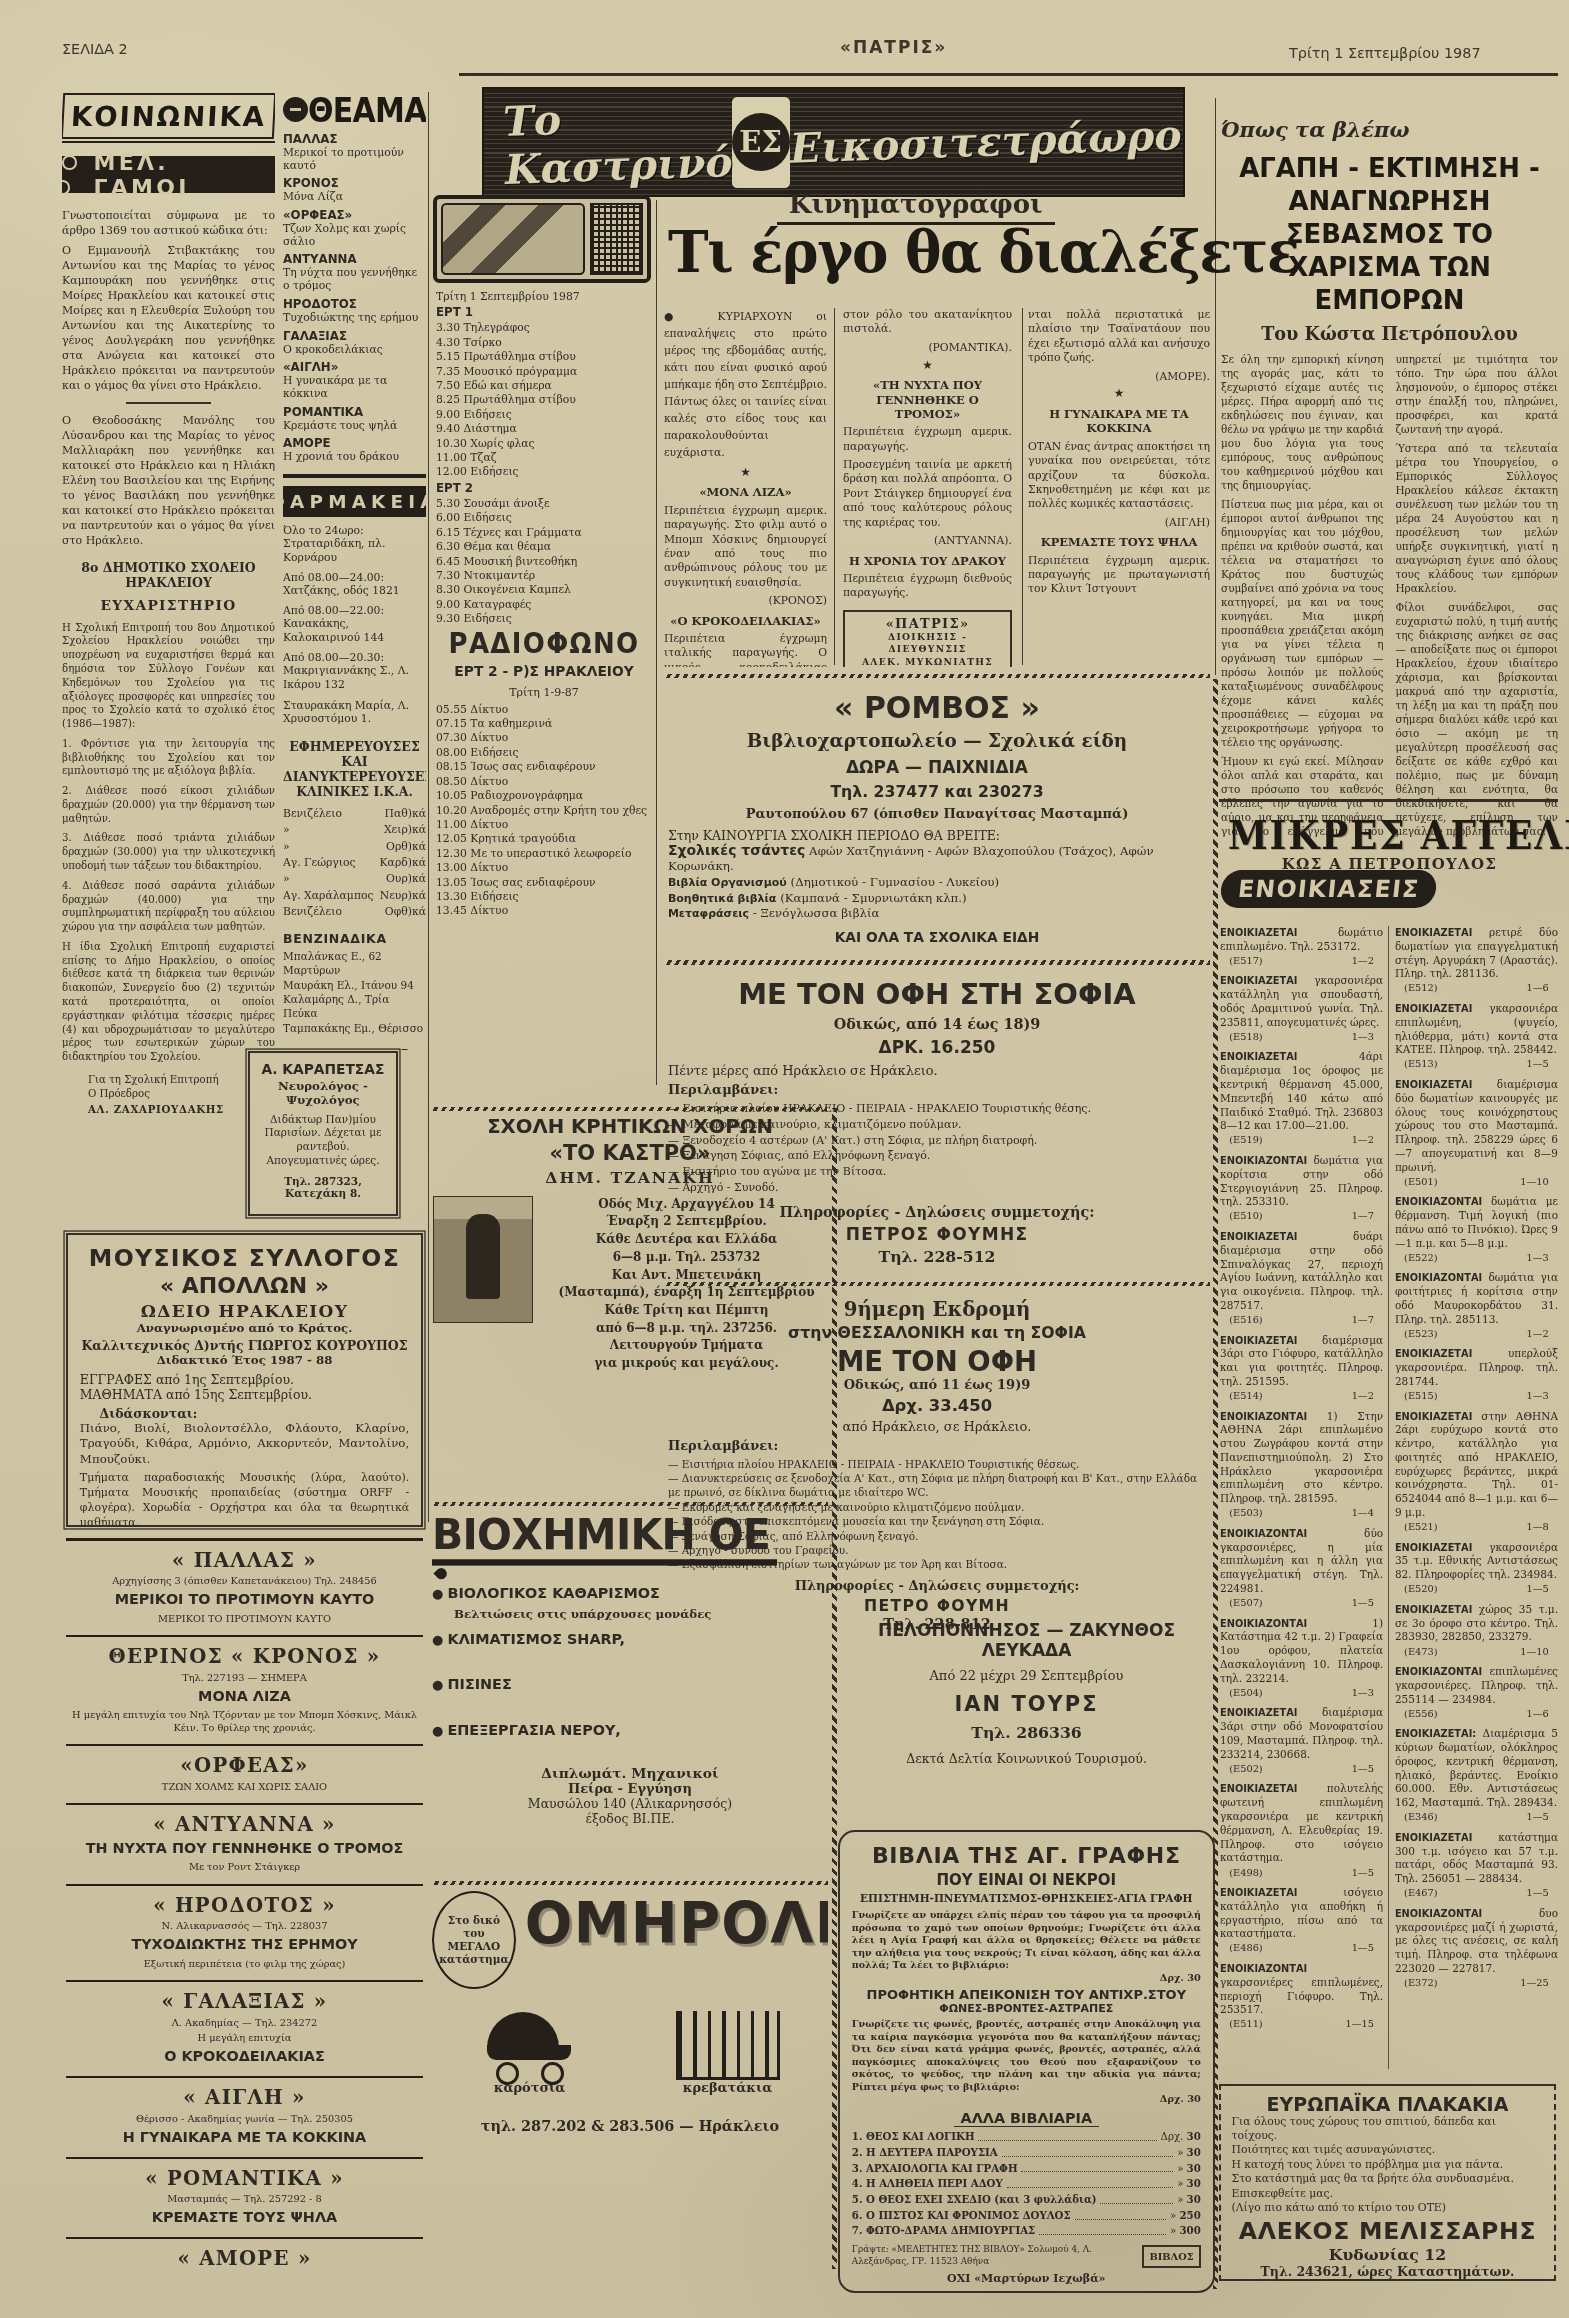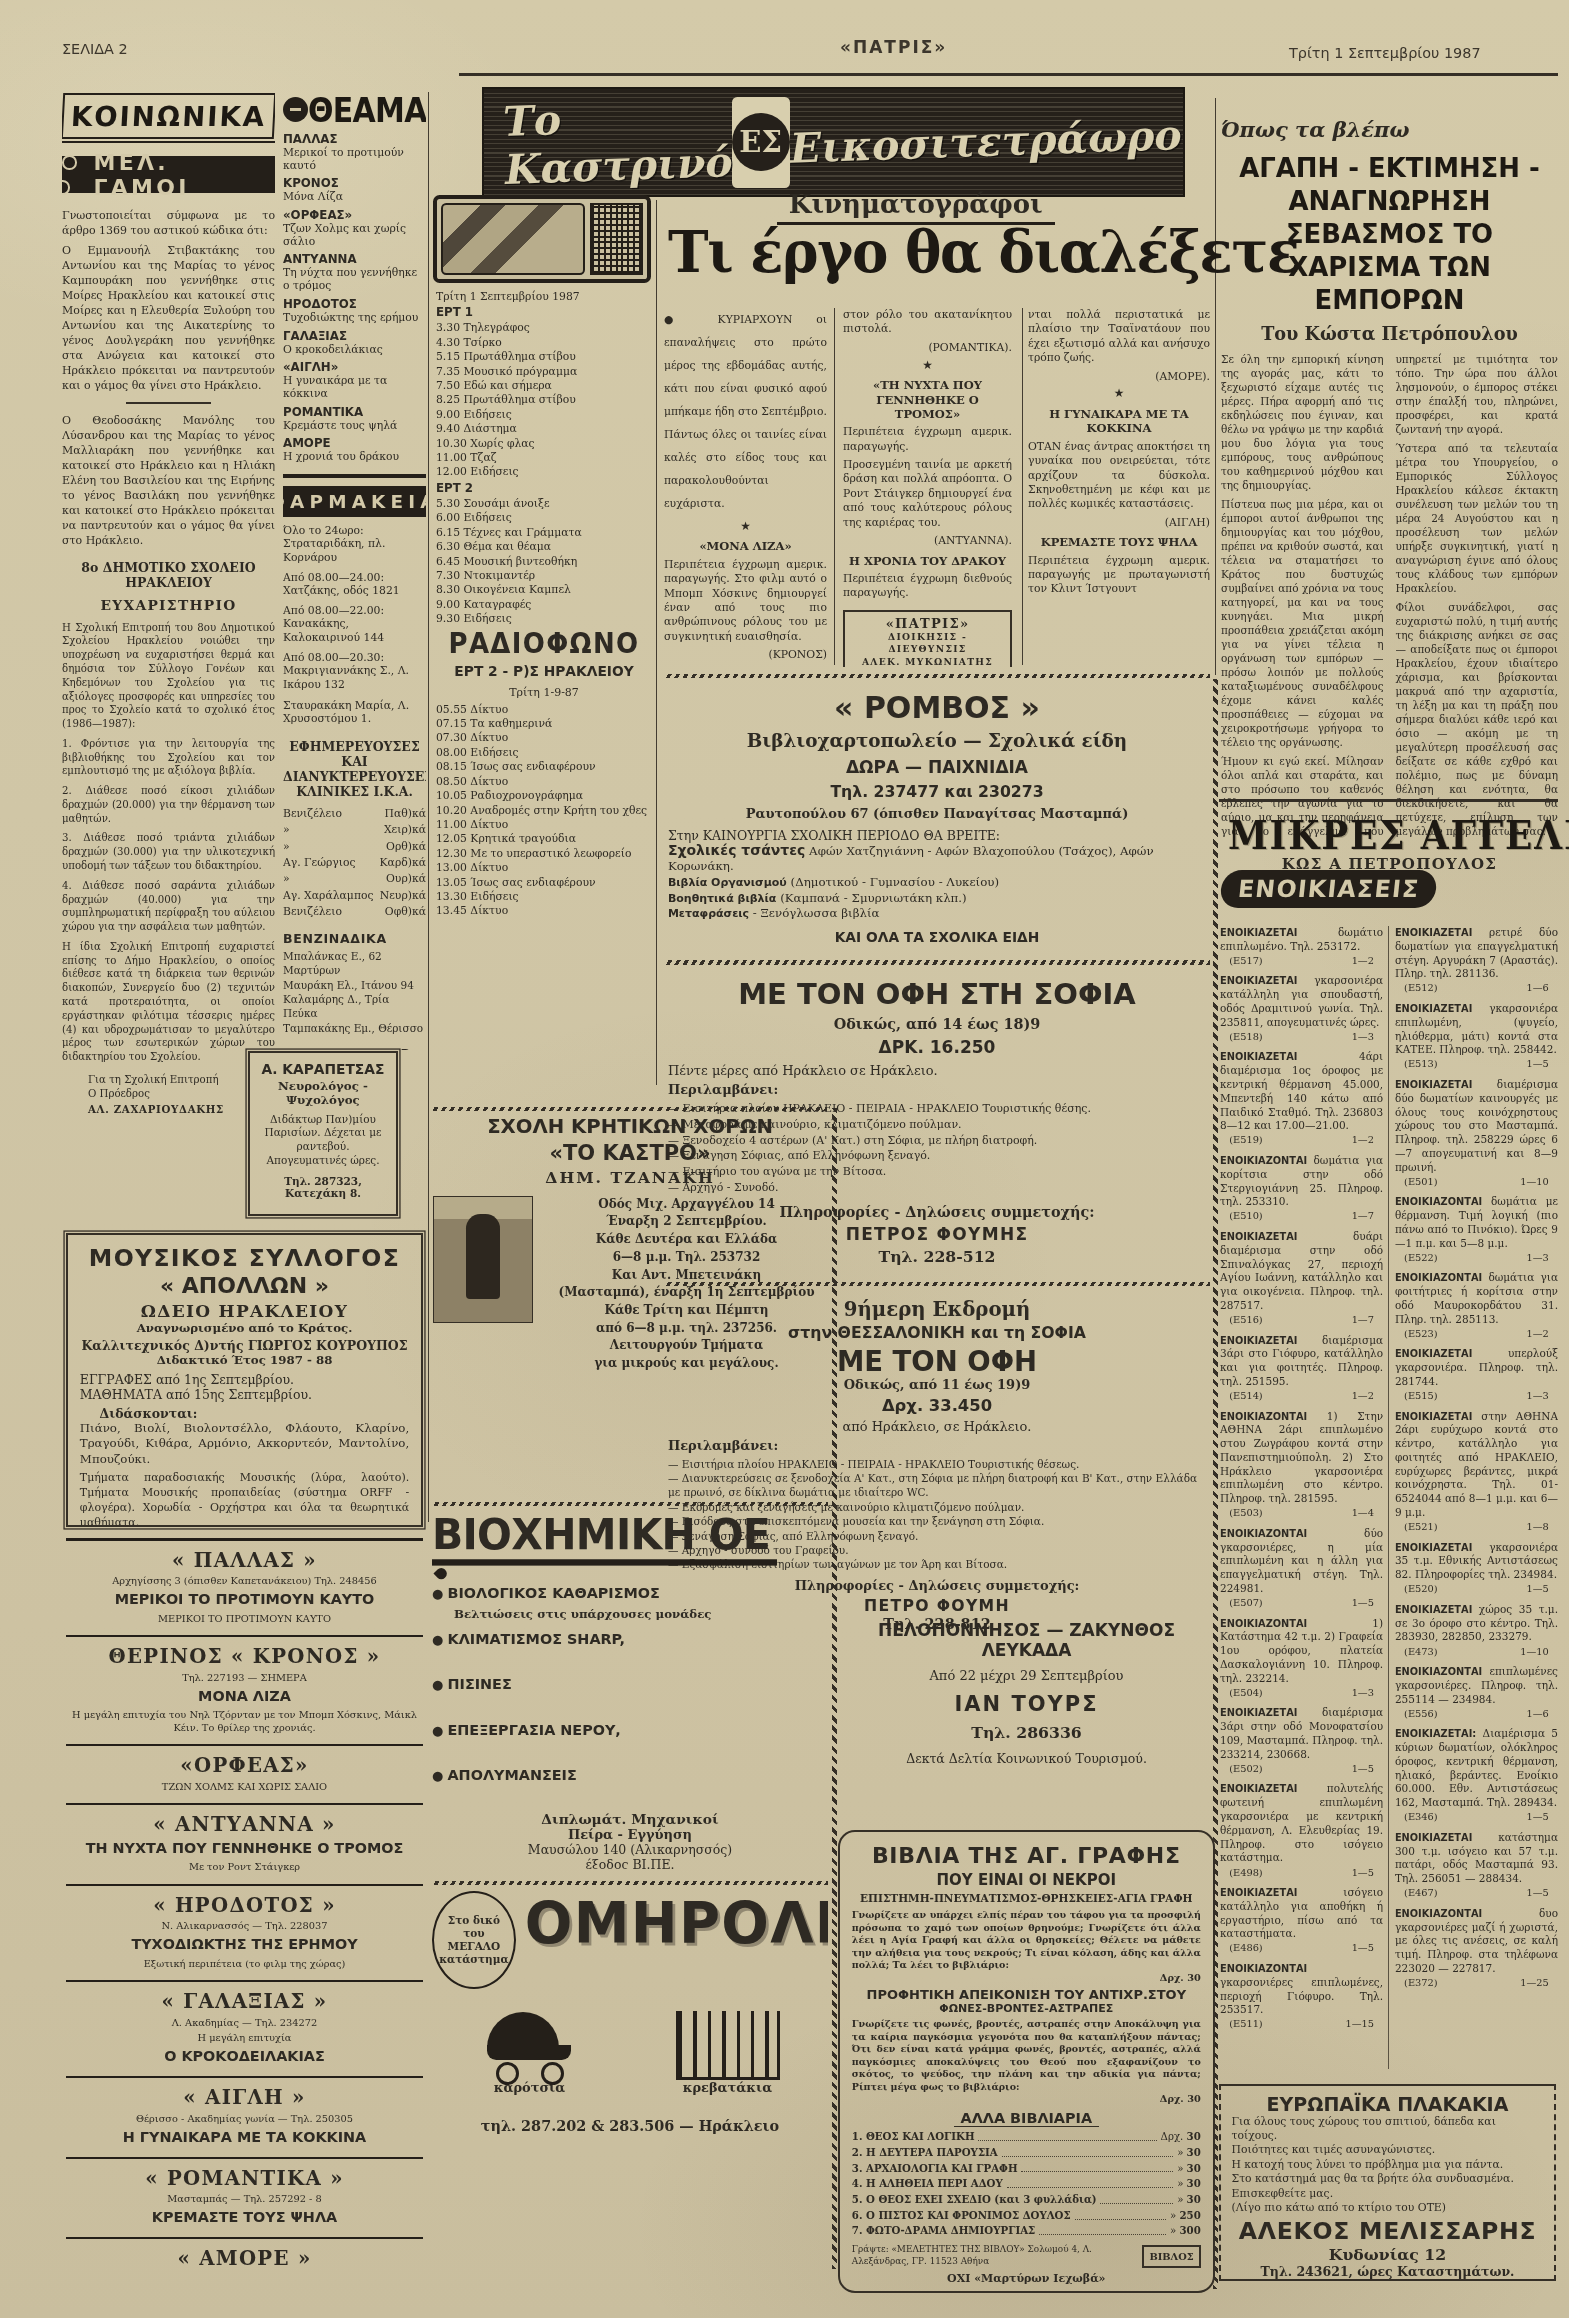--- a/index.html
+++ b/index.html
@@ -62,21 +62,21 @@
   .tvspeaker{width:49px;border:2px solid #241f19;background:
      repeating-linear-gradient(0deg,#241f19 0 2px,transparent 2px 5.9px),
      repeating-linear-gradient(90deg,#241f19 0 2px,transparent 2px 5.9px),#c9bf9f;}
   .tvrow{font-size:10.8px;line-height:14.4px;}
   .chan{font-family:"DejaVu Sans",sans-serif;font-weight:bold;font-size:11.8px;line-height:17px;}
   .radiohead{font-family:"DejaVu Sans",sans-serif;font-weight:900;font-size:26px;letter-spacing:1.3px;transform:scaleY(1.1);}
   
   .kicker{font-weight:900;font-size:26px;border-bottom:3.3px solid #241f19;padding:0 11.8px 2.6px;font-family:"DejaVu Serif",serif;transform:skewX(-6deg);}
   .bigheadline{font-weight:900;font-size:58px;letter-spacing:-1.3px;transform:scaleX(.94);transform-origin:left;white-space:nowrap;color:#1d1913;}
   .rev p{margin:0 0 3.9px;}
-  .rev p[data-kind="lead"]{font-size:10.8px;line-height:23px;text-align:justify;}
+  .rev p[data-kind="lead"]{font-size:10.8px;line-height:17px;text-align:justify;}
   .rev p[data-kind="body"]{font-size:10.8px;line-height:14.4px;text-align:justify;}
   .rev p[data-kind="title"]{font-weight:bold;text-align:center;font-size:11.5px;line-height:14.4px;margin:6.6px 0 3.9px;}
   .rev p[data-kind="tag"]{text-align:right;font-size:10.8px;}
   .rev p[data-kind="star"]{text-align:center;font-size:11.8px;margin:2.6px 0;}
   .patrisbox{border:2px solid #352f26;padding:6.6px 5.2px;text-align:center;margin-top:9.2px;}
   .patrisbox div{font-size:9.2px;line-height:12.5px;}
   .patrisbox div:first-child{font-weight:900;font-size:13px;letter-spacing:1.3px;}
   
   .adblock{padding:7.9px 3.9px 11.8px;}
   .adtitle-xl{font-family:"DejaVu Sans",sans-serif;font-weight:900;text-align:center;}
@@ -689,21 +689,20 @@
     <div class="drop"></div>
     <div>
       <div style="font-size:13px;line-height:19.7px;margin-top:5.2px;">● <span class="b sans" style="font-size:14.4px;">ΒΙΟΛΟΓΙΚΟΣ ΚΑΘΑΡΙΣΜΟΣ</span><br><span class="b" style="font-size:11.8px;margin-left:22px;">Βελτιώσεις στις υπάρχουσες μονάδες</span></div>
 
       <div style="font-size:13px;line-height:19.7px;margin-top:5.2px;">● <span class="b sans" style="font-size:14.4px;">ΚΛΙΜΑΤΙΣΜΟΣ SHARP,</span><br><span class="b" style="font-size:11.8px;margin-left:22px;"></span></div>
 
       <div style="font-size:13px;line-height:19.7px;margin-top:5.2px;">● <span class="b sans" style="font-size:14.4px;">ΠΙΣΙΝΕΣ</span><br><span class="b" style="font-size:11.8px;margin-left:22px;"></span></div>
 
       <div style="font-size:13px;line-height:19.7px;margin-top:5.2px;">● <span class="b sans" style="font-size:14.4px;">ΕΠΕΞΕΡΓΑΣΙΑ ΝΕΡΟΥ,</span><br><span class="b" style="font-size:11.8px;margin-left:22px;"></span></div>
 
-      <div style="font-size:13px;line-height:19.7px;margin-top:5.2px;">● <span class="b sans" style="font-size:14.4px;">ΑΠΟΛΥΜΑΝΣΕΙΣ</span><br><span class="b" style="font-size:11.8px;margin-left:22px;"></span></div>
     </div>
     <div class="ctr b" style="font-size:13.8px;margin-top:3.9px;">Διπλωμάτ. Μηχανικοί</div>
     <div class="ctr b" style="font-size:13px;">Πείρα - Εγγύηση</div>
     <div class="ctr" style="font-size:12.5px;">Μαυσώλου 140 (Αλικαρνησσός)</div>
     <div class="ctr" style="font-size:12.5px;">έξοδος ΒΙ.ΠΕ.</div>
     
   </div>
 
   <div class="abs" style="left:432px;top:1877px;width:396px;height:392px;overflow:hidden;">
     <div class="hzig"></div>

